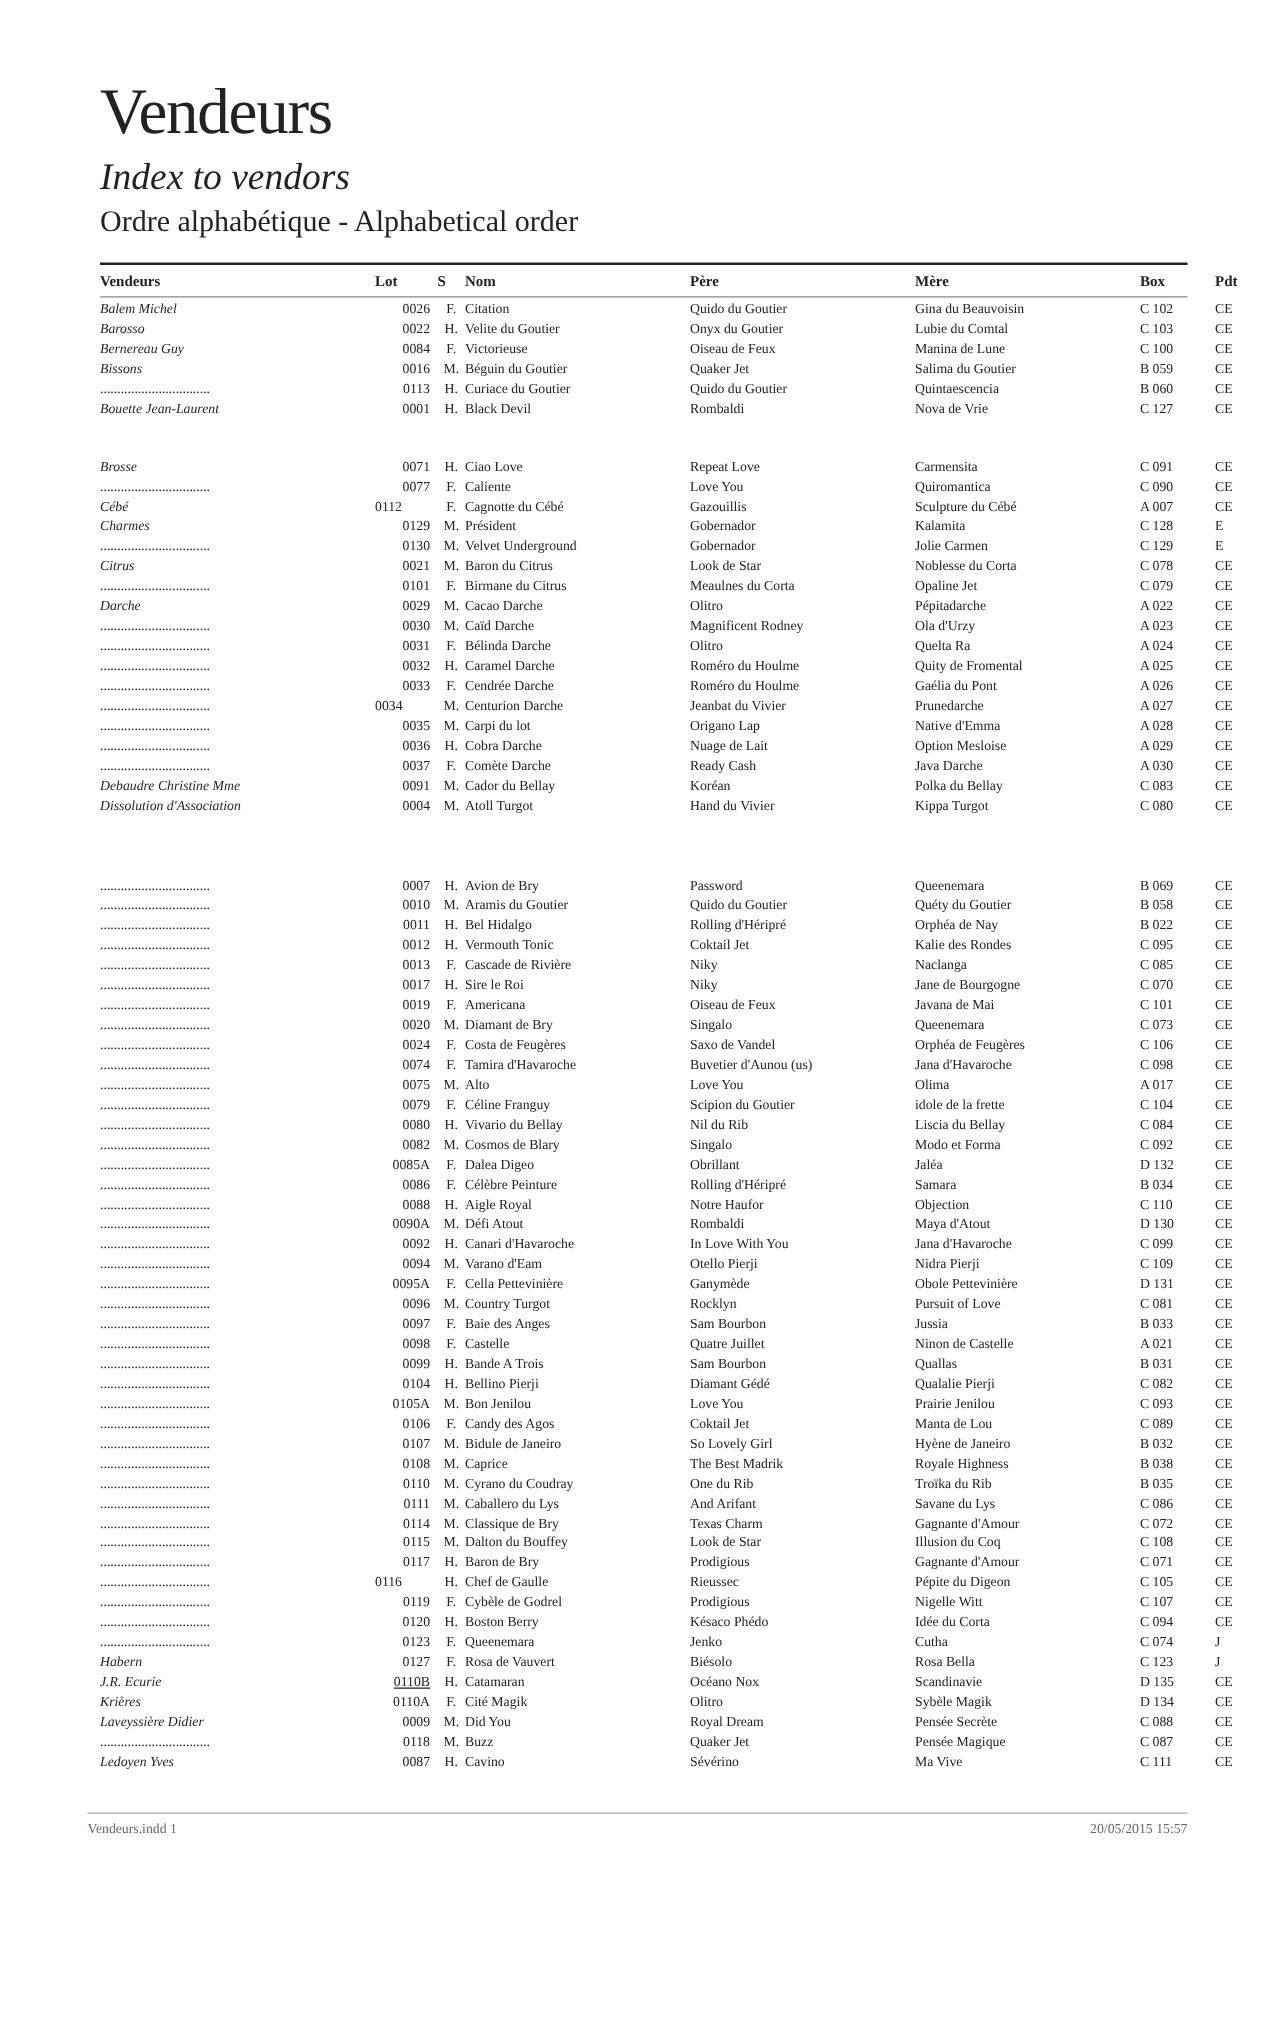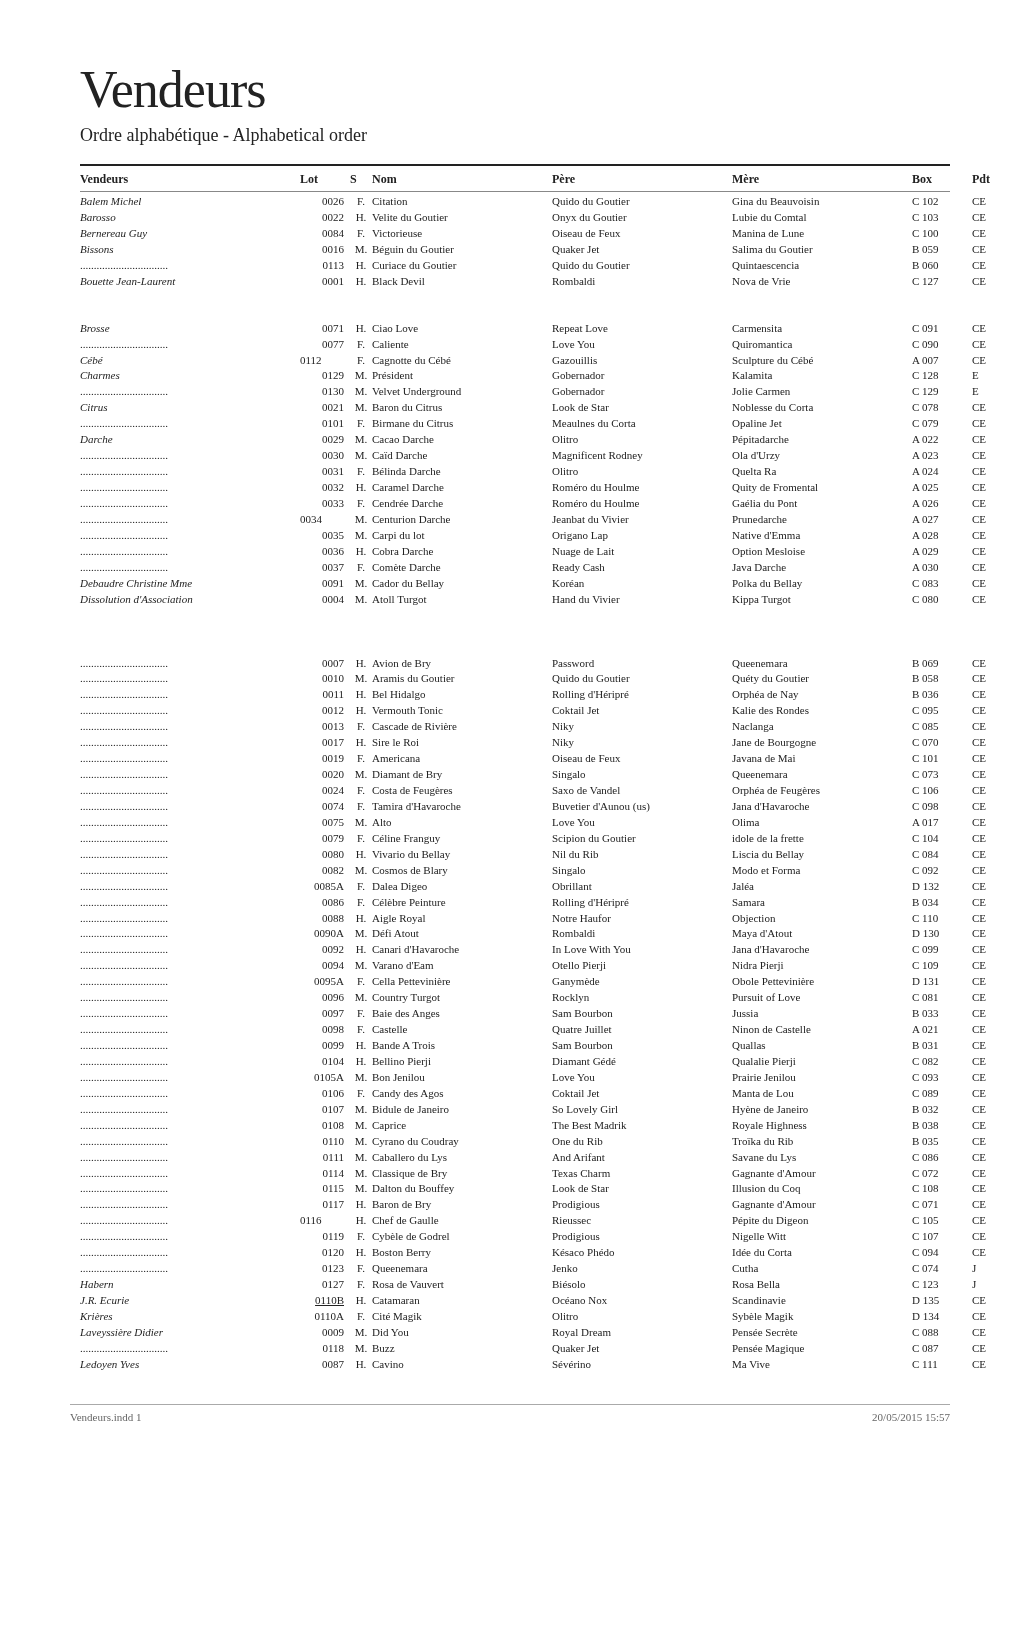--- a/index.html
+++ b/index.html
@@ -21,21 +21,21 @@
       margin-bottom: 6px;
       letter-spacing: -1px;
     }
     h2 {
       font-size: 30px;
       font-style: italic;
       font-weight: 400;
       margin-bottom: 6px;
     }
     h3 {
-      font-size: 18px;
+      font-size: 24px;
       font-weight: 400;
       margin-bottom: 18px;
     }
     .table-header {
       display: grid;
       grid-template-columns: 220px 50px 22px 180px 180px 180px 60px 40px;
       font-size: 12px;
       font-weight: 700;
       padding: 4px 0 4px 0;
       border-bottom: 1px solid #888;
@@ -73,20 +73,21 @@
       border-top: 2px solid #222;
       margin-bottom: 2px;
     }
   </style>
 </head>
 <body>
 
 <div class="page">
 
   <h1>Vendeurs</h1>
+  <h2>Index to vendors</h2>
   <h3>Ordre alphabétique - Alphabetical order</h3>
 
   <div class="top-border"></div>
 
   <div class="table-header">
     <span>Vendeurs</span>
     <span>Lot</span>
     <span>S</span>
     <span>Nom</span>
     <span>Père</span>
@@ -356,21 +357,21 @@
       <span class="col-box">B 058</span>
       <span class="col-pdt">CE</span>
     </div>
       <div class="row">
       <span class="col-vendeur" style="">................................</span>
       <span class="col-lot" style="text-align:right;padding-right:6px;">0011</span>
       <span class="col-s">H.</span>
       <span class="col-nom">Bel Hidalgo</span>
       <span class="col-pere">Rolling d'Héripré</span>
       <span class="col-mere">Orphéa de Nay</span>
-      <span class="col-box">B 036</span>
+      <span class="col-box">B 022</span>
       <span class="col-pdt">CE</span>
     </div>
       <div class="row">
       <span class="col-vendeur" style="">................................</span>
       <span class="col-lot" style="text-align:right;padding-right:6px;">0012</span>
       <span class="col-s">H.</span>
       <span class="col-nom">Vermouth Tonic</span>
       <span class="col-pere">Coktail Jet</span>
       <span class="col-mere">Kalie des Rondes</span>
       <span class="col-box">C 095</span>

